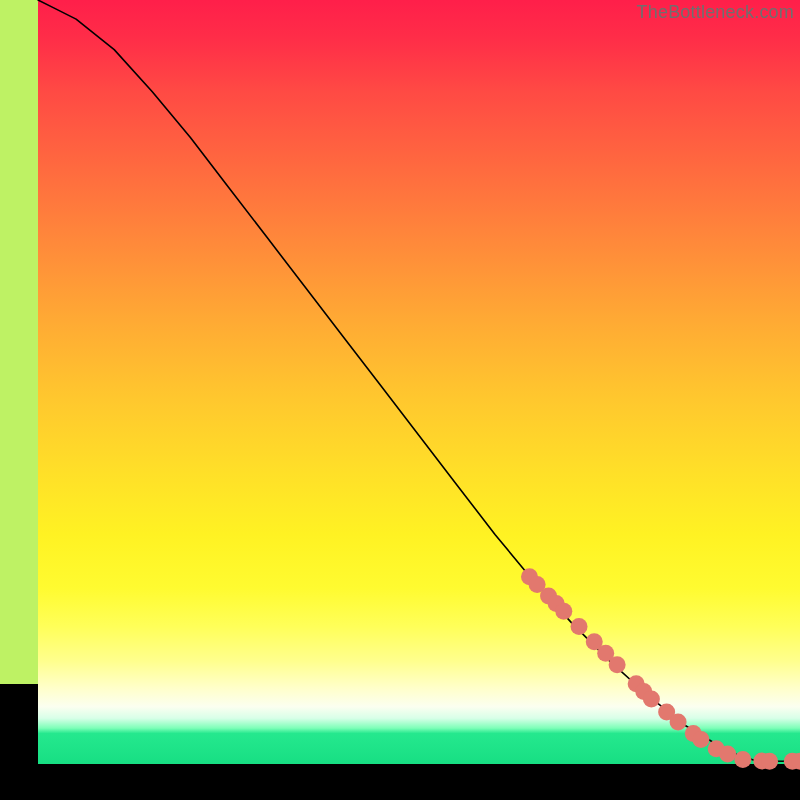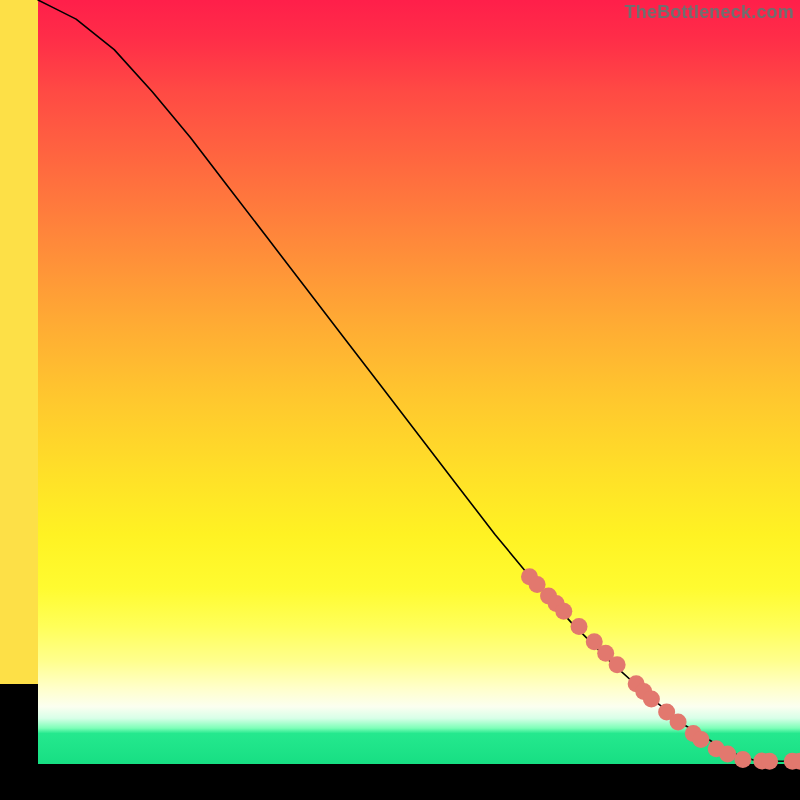--- a/index.html
+++ b/index.html
@@ -7,22 +7,21 @@
     padding: 0;
     width: 800px;
     height: 800px;
     background: #000;
     overflow: hidden;
   }
   .stage {
     position: relative;
     width: 800px;
     height: 684px;
-    background: #fde047;
-    font-weight: bold;
+    background: #bef264;
   }
   
   .plot {
     position: absolute;
     left: 38px;
     top: 0;
     width: 762px;   
     height: 764px;  
     overflow: visible;
   }

